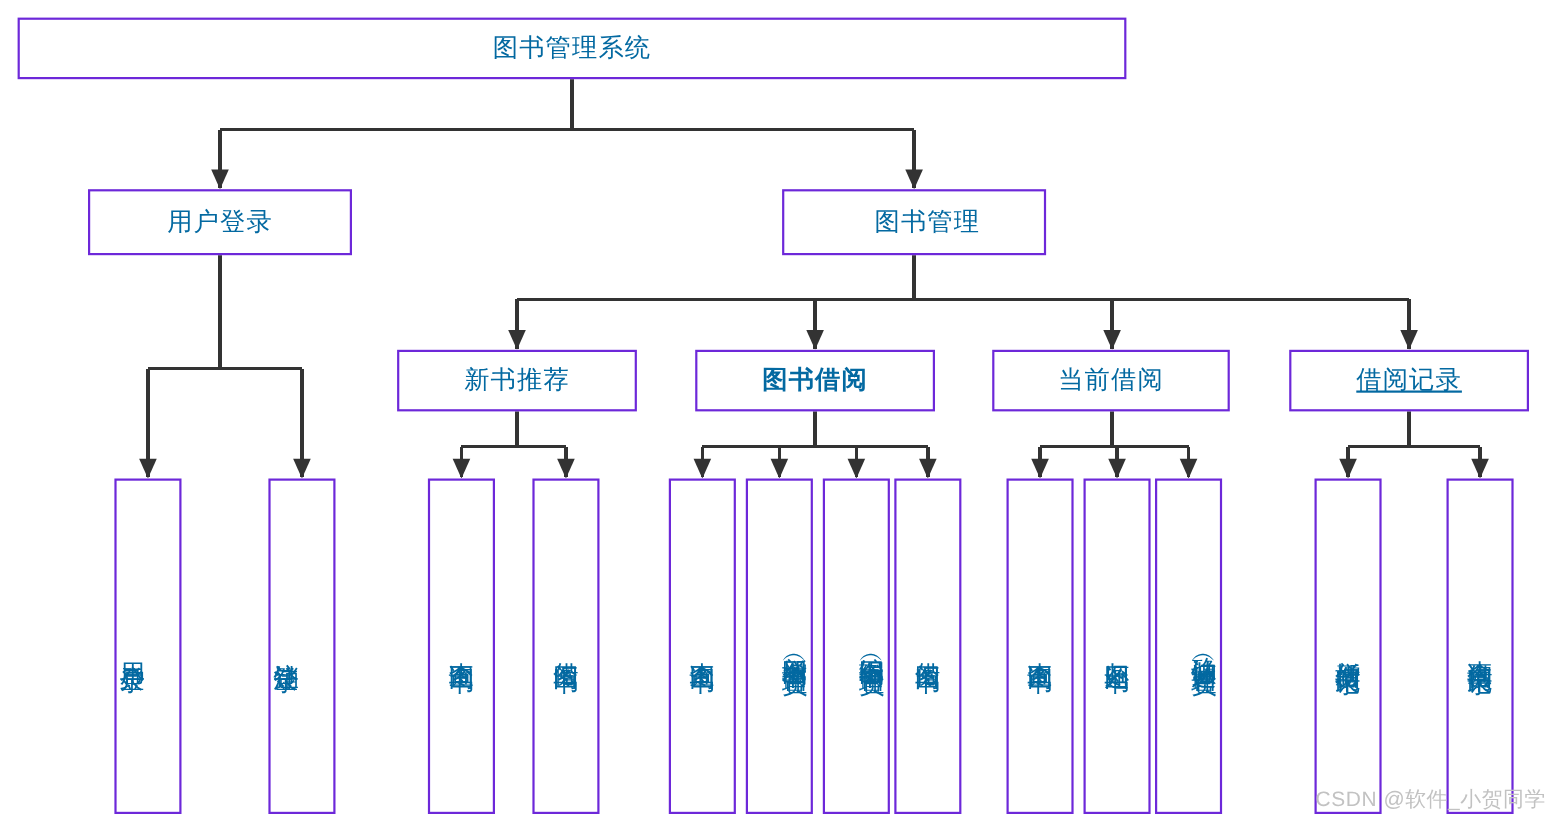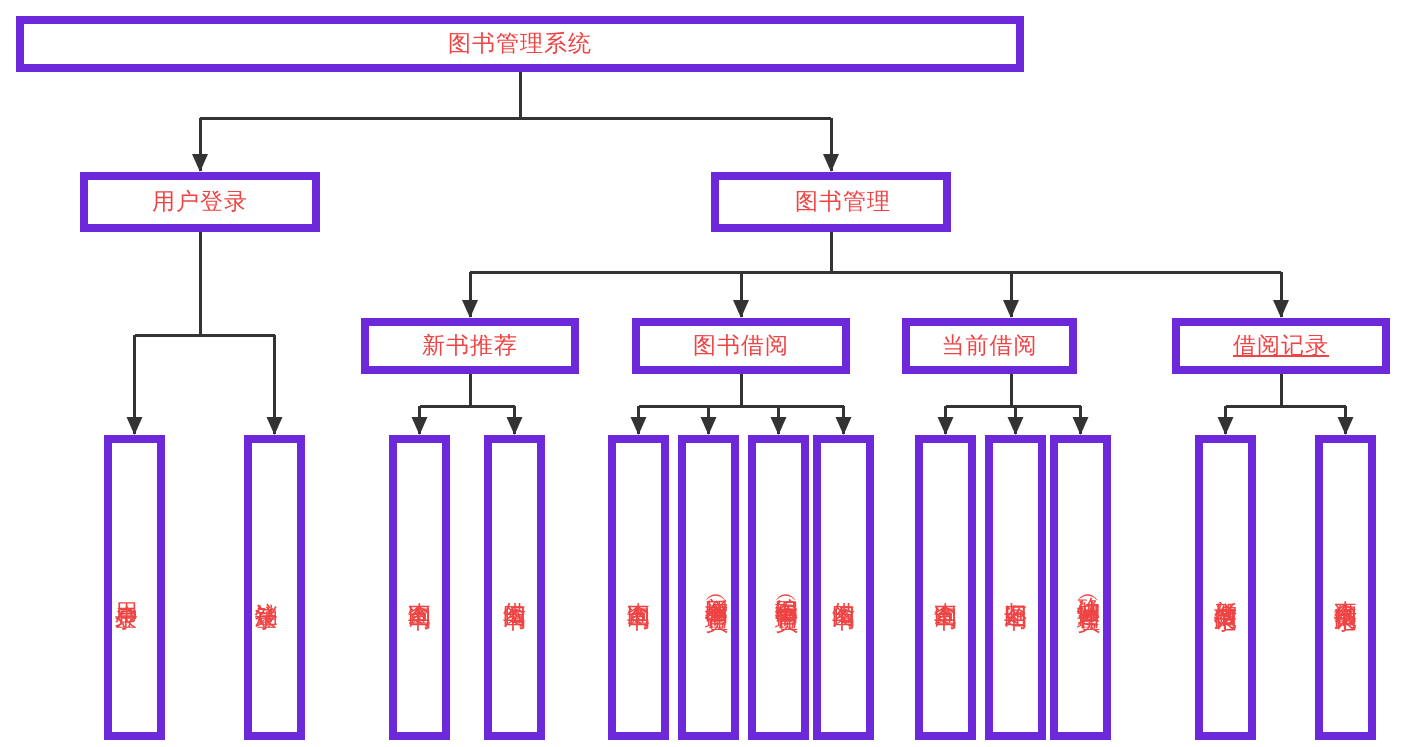--- a/index.html
+++ b/index.html
@@ -22,25 +22,25 @@
     left: 0;
     top: 0;
     width: 1405px;
     height: 747px;
     pointer-events: none;
   }
   .node {
     position: absolute;
     box-sizing: border-box;
     background: #ffffff;
-    border: 8px solid #6d28d9;
+    border: 2px solid #6d28d9;
     display: flex;
     align-items: center;
     justify-content: center;
-    color: #ef4444;
+    color: #0369a1;
   }
   .node.horiz {
     font-size: 23px;
     letter-spacing: 1px;
     line-height: 1.2;
   }
   .node.vert {
     writing-mode: vertical-rl;
     text-orientation: upright;
     font-size: 23px;
@@ -121,30 +121,31 @@
       <line x1="1225.5" y1="406" x2="1225.5" y2="434" stroke="#333333" stroke-width="3" shape-rendering="crispEdges"></line>
       <polygon points="1217.5,417 1233.5,417 1225.5,435" fill="#333333"></polygon>
       <line x1="1345.5" y1="406" x2="1345.5" y2="434" stroke="#333333" stroke-width="3" shape-rendering="crispEdges"></line>
       <polygon points="1337.5,417 1353.5,417 1345.5,435" fill="#333333"></polygon>
     </svg>
   <div id="nodes">
       <div class="node horiz" style="left: 16px; top: 16px; width: 1008px; height: 56px;">图书管理系统</div>
       <div class="node horiz" style="left: 80px; top: 172px; width: 240px; height: 60px;">用户登录</div>
       <div class="node horiz" style="left: 711px; top: 172px; width: 240px; height: 60px; padding-left: 24px;">图书管理</div>
       <div class="node horiz" style="left: 361px; top: 318px; width: 218px; height: 56px; text-align: right;">新书推荐</div>
-      <div class="node horiz" style="left: 632px; top: 318px; width: 218px; height: 56px;">图书借阅</div>
-      <div class="node horiz" style="left: 902px; top: 318px; width: 175px; height: 56px;">当前借阅</div>
+      <div class="node horiz" style="left: 632px; top: 318px; width: 218px; height: 56px; font-weight: bold;">图书借阅</div>
+      <div class="node horiz" style="left: 902px; top: 318px; width: 216px; height: 56px;">当前借阅</div>
       <div class="node horiz" style="left: 1172px; top: 318px; width: 218px; height: 56px; text-decoration: underline;">借阅记录</div>
       <div class="node vert align-end" style="left: 104px; top: 435px; width: 61px; height: 305px;">用户登录</div>
       <div class="node vert align-end" style="left: 244px; top: 435px; width: 61px; height: 305px;">注销登录</div>
       <div class="node vert align-center" style="left: 389px; top: 435px; width: 61px; height: 305px;">查询图书</div>
       <div class="node vert align-center" style="left: 484px; top: 435px; width: 61px; height: 305px;">借阅图书</div>
       <div class="node vert align-center" style="left: 608px; top: 435px; width: 61px; height: 305px;">查询图书</div>
       <div class="node vert align-start" style="left: 678px; top: 435px; width: 61px; height: 305px;">新增图书（管理员）</div>
       <div class="node vert align-start" style="left: 748px; top: 435px; width: 61px; height: 305px;">编辑图书（管理员）</div>
       <div class="node vert align-center" style="left: 813px; top: 435px; width: 61px; height: 305px;">借阅图书</div>
       <div class="node vert align-center" style="left: 915px; top: 435px; width: 61px; height: 305px;">查询图书</div>
       <div class="node vert align-center" style="left: 985px; top: 435px; width: 61px; height: 305px;">归还图书</div>
       <div class="node vert align-start" style="left: 1050px; top: 435px; width: 61px; height: 305px;">确认归还（管理员）</div>
       <div class="node vert align-center" style="left: 1195px; top: 435px; width: 61px; height: 305px;">新增借阅记录</div>
       <div class="node vert align-center" style="left: 1315px; top: 435px; width: 61px; height: 305px;">查询借阅记录</div>
     </div>
+  <div class="watermark" style="left: 1196px; top: 714px;">CSDN @软件_小贺同学</div>
 </div>
 
 </body></html>

